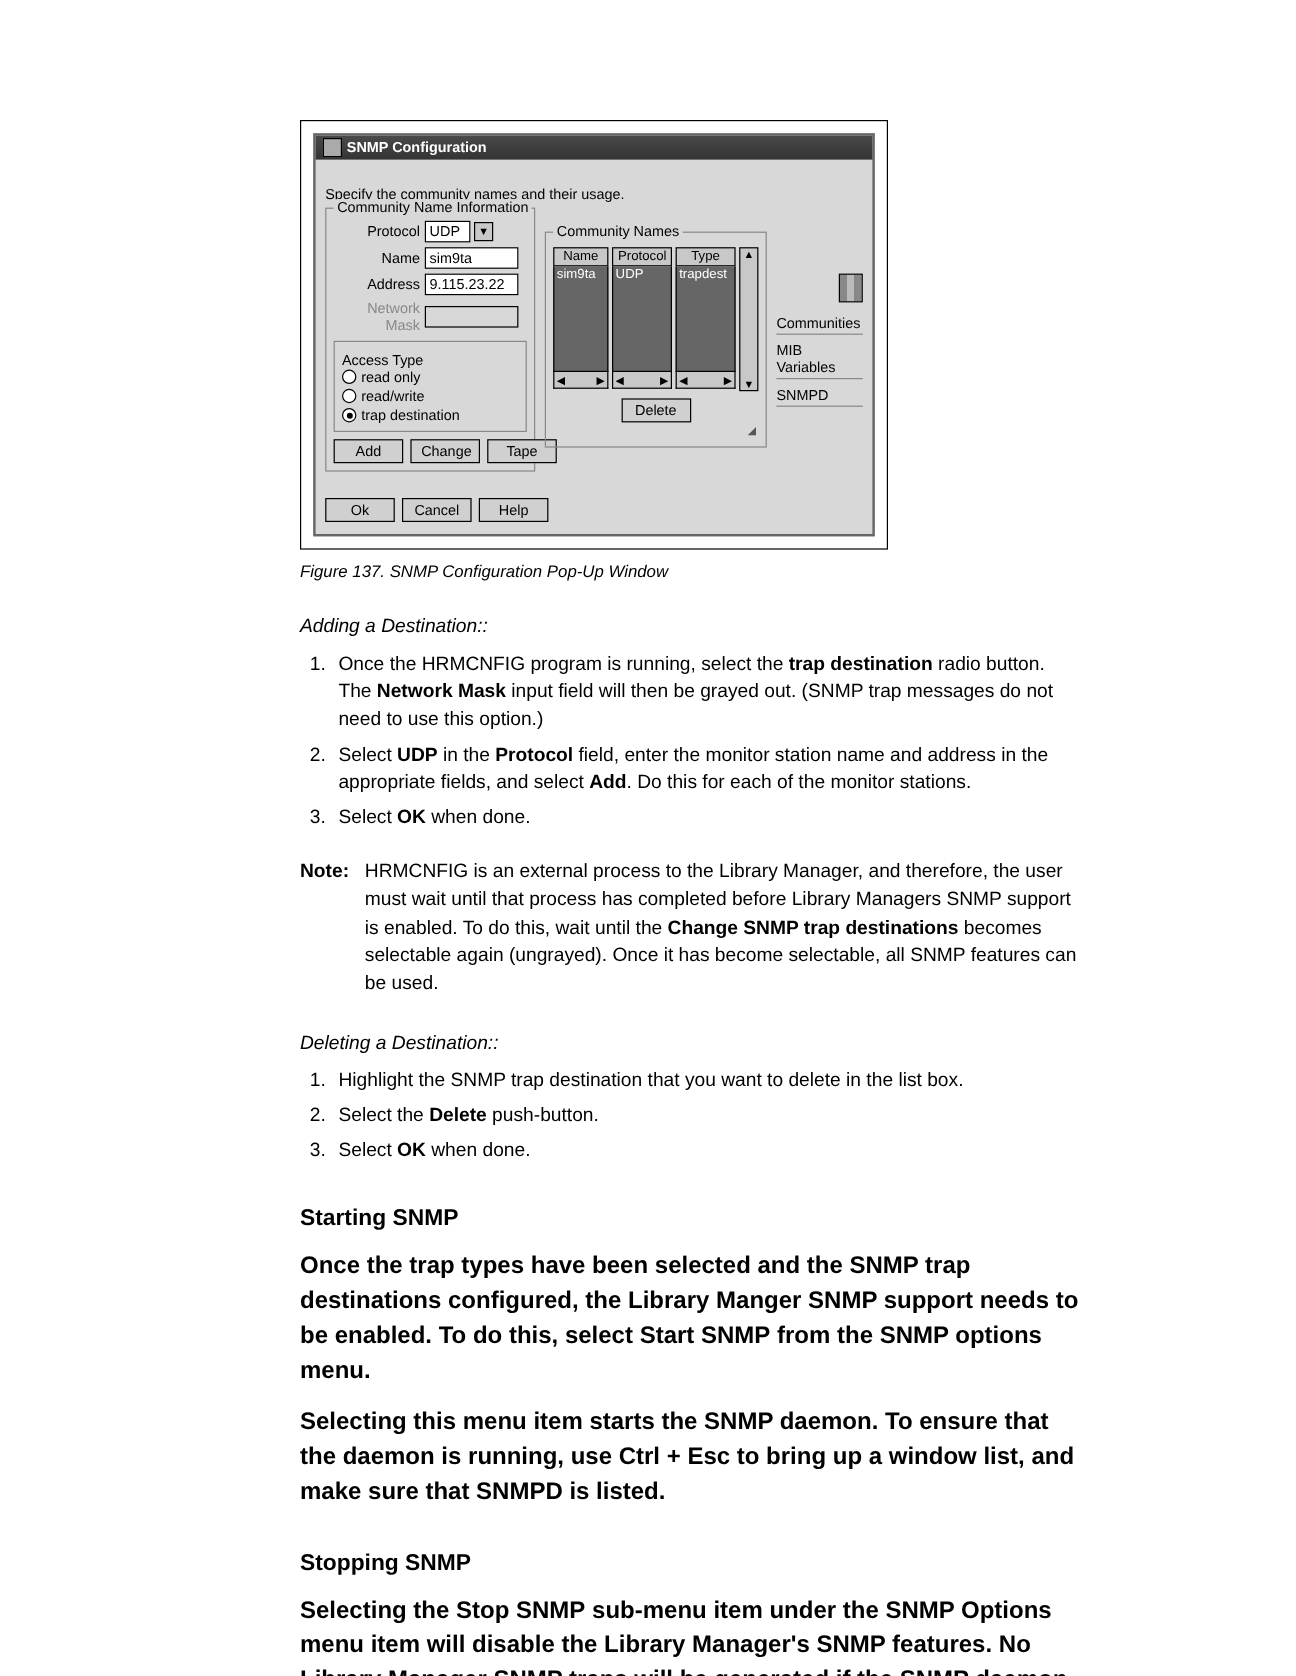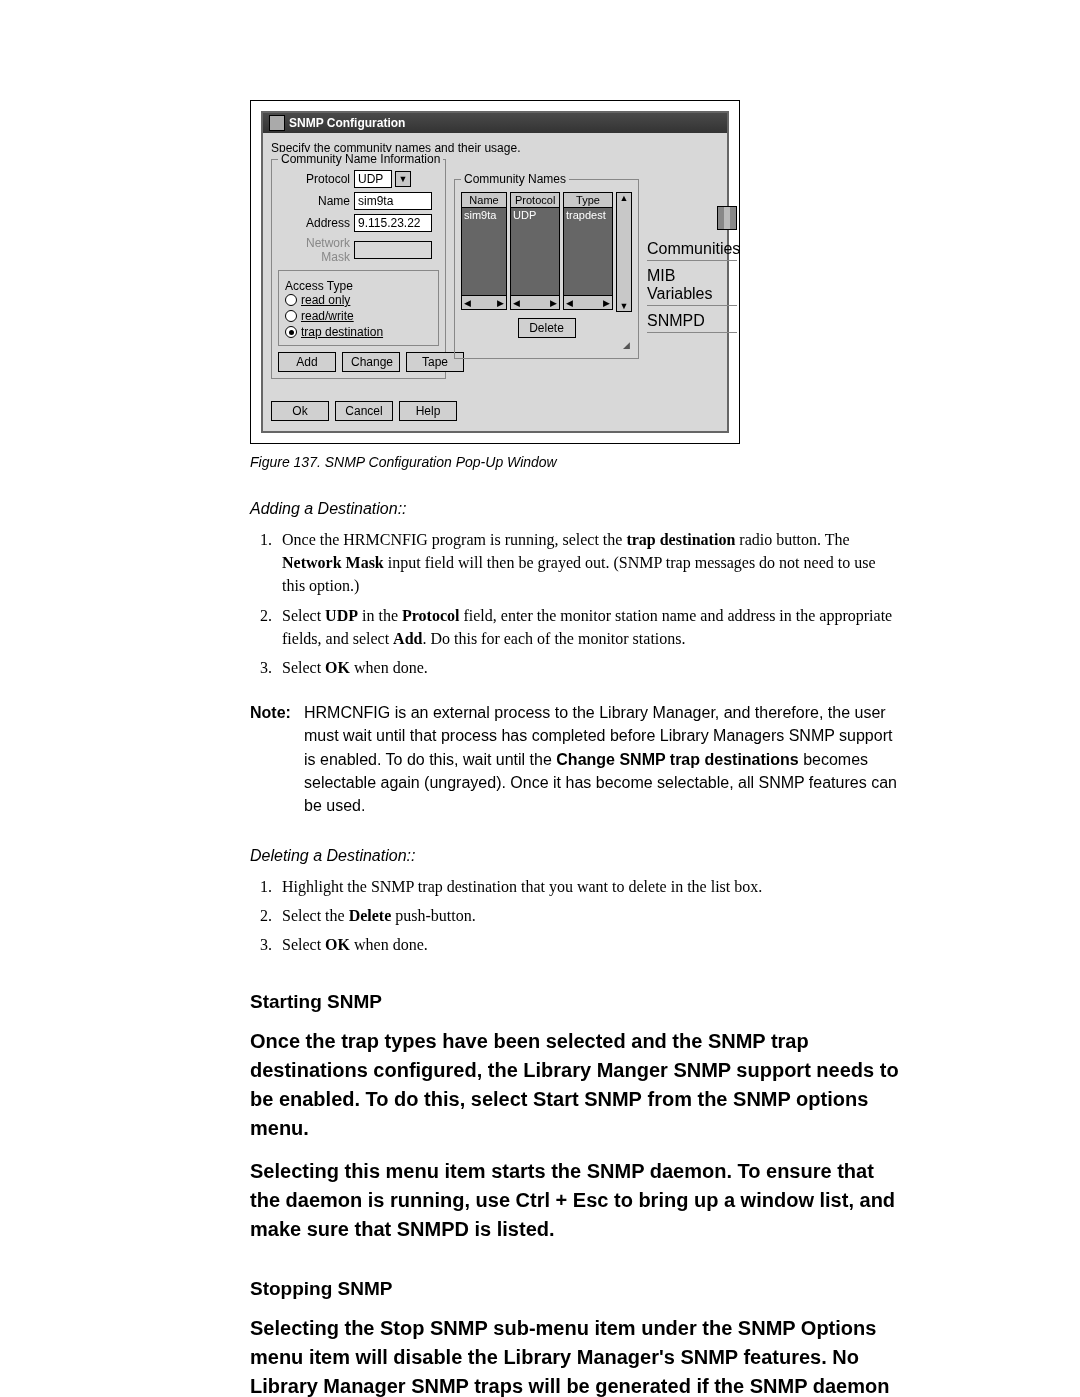--- a/index.html
+++ b/index.html
@@ -42,21 +42,21 @@
     font-size: 12px;
   }
   .titlebar-icon {
     width: 14px; height: 14px;
     background: #aaa;
     border: 1px solid #000;
     margin-right: 4px;
     display: inline-block;
   }
   .window-body {
-    padding: 8px 8px 10px 8px;
+    padding: 22px 8px 10px 8px;
   }
   .instr {
     font-size: 12px;
     margin-bottom: 4px;
   }
   .top-row {
     display: flex;
     gap: 8px;
     align-items: center;
   }
@@ -116,21 +116,20 @@
     border: 1px solid #888;
     padding: 8px 6px 4px 6px;
     position: relative;
   }
   .radio-row {
     display: flex;
     align-items: center;
     gap: 4px;
     font-size: 12px;
     margin-bottom: 2px;
-    text-decoration: underline;
   }
   .radio {
     width: 10px; height: 10px;
     border: 1px solid #000;
     border-radius: 50%;
     background: #fff;
     display: inline-flex;
     justify-content: center;
     align-items: center;
   }
@@ -229,21 +228,21 @@
     gap: 6px;
   }
   .book-icon {
     align-self: flex-end;
     width: 18px; height: 22px;
     border: 1px solid #000;
     background: linear-gradient(to right, #888 33%, #bbb 33%, #bbb 66%, #888 66%);
     margin-bottom: 4px;
   }
   .link-item {
-    font-size: 16px;
+    font-size: 12px;
     border-bottom: 1px solid #888;
     padding-bottom: 2px;
   }
   .bottom-btns {
     margin-top: 22px;
     display: flex;
     gap: 6px;
   }
 
   
@@ -260,21 +259,20 @@
   ol {
     font-size: 16px;
     line-height: 1.45;
     padding-left: 26px;
     margin-top: 10px;
     margin-bottom: 0;
   }
   ol li {
     padding-left: 6px;
     margin-bottom: 6px;
-    font-family: Liberation Serif, serif;
   }
   .note-block {
     display: flex;
     margin-top: 22px;
     font-size: 16px;
     line-height: 1.45;
   }
   .note-label {
     font-weight: bold;
     width: 54px;

